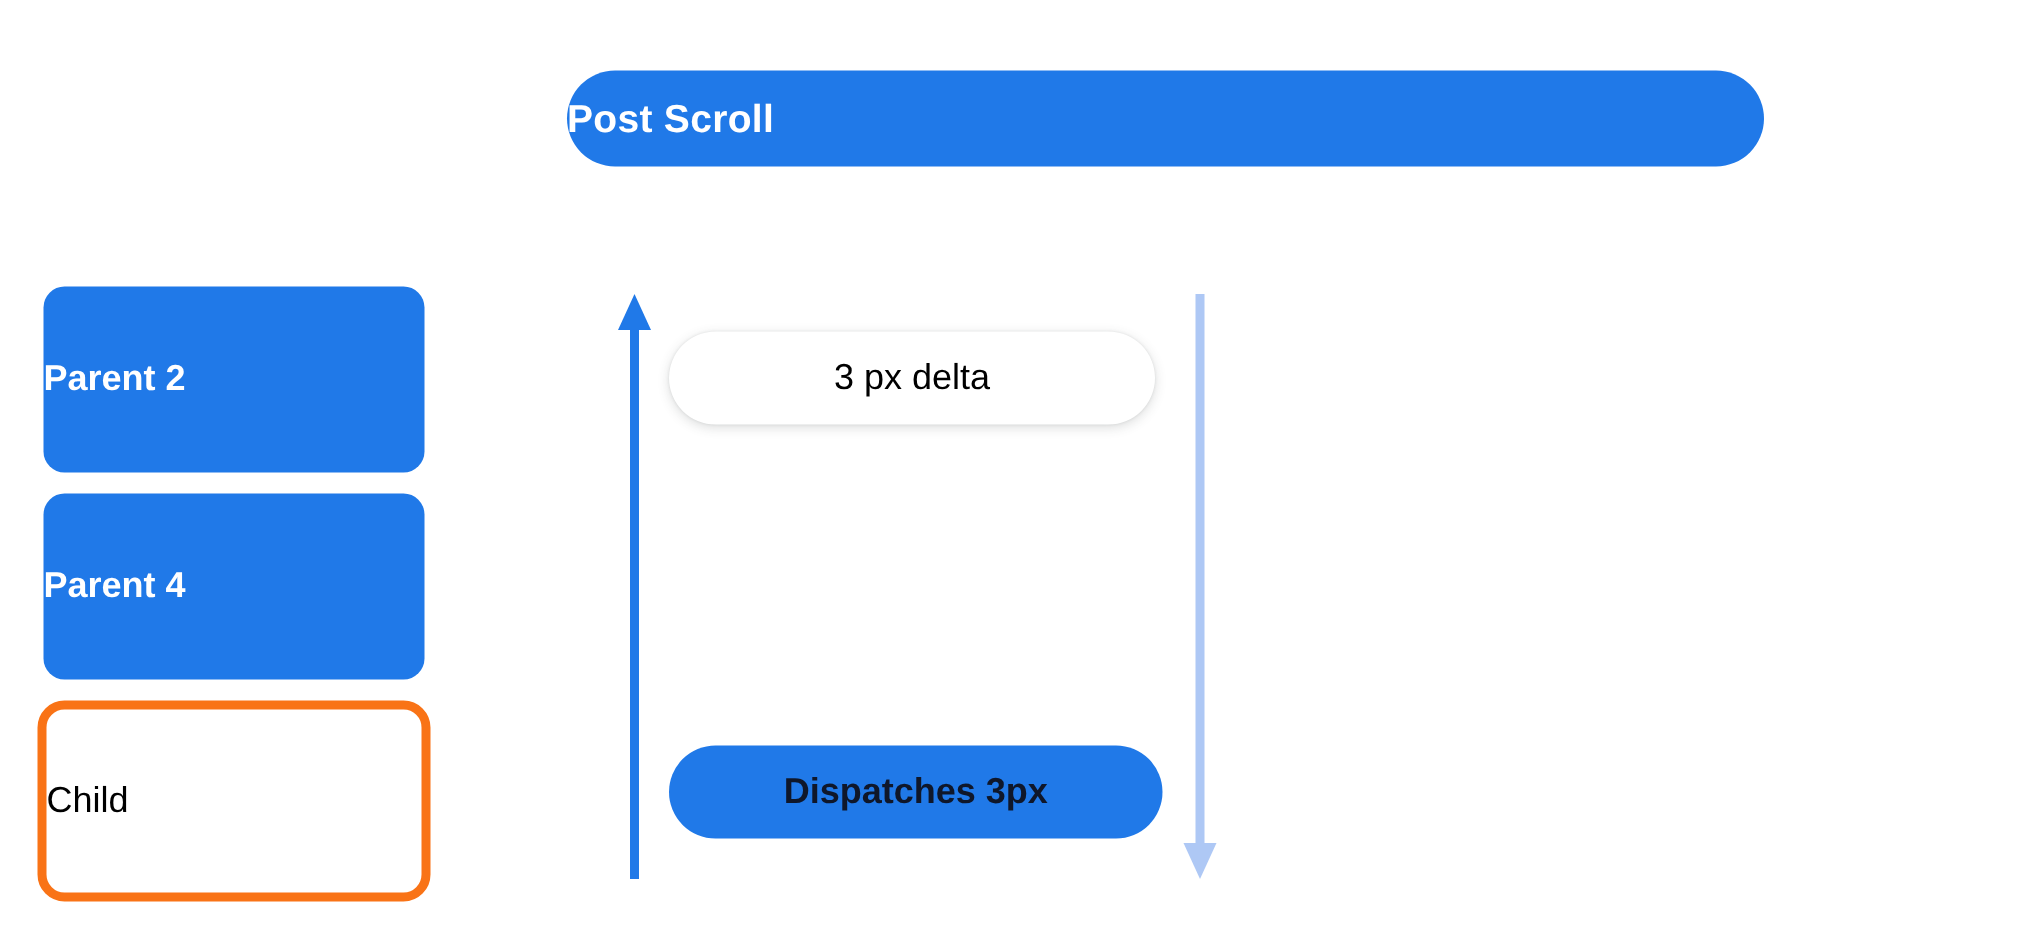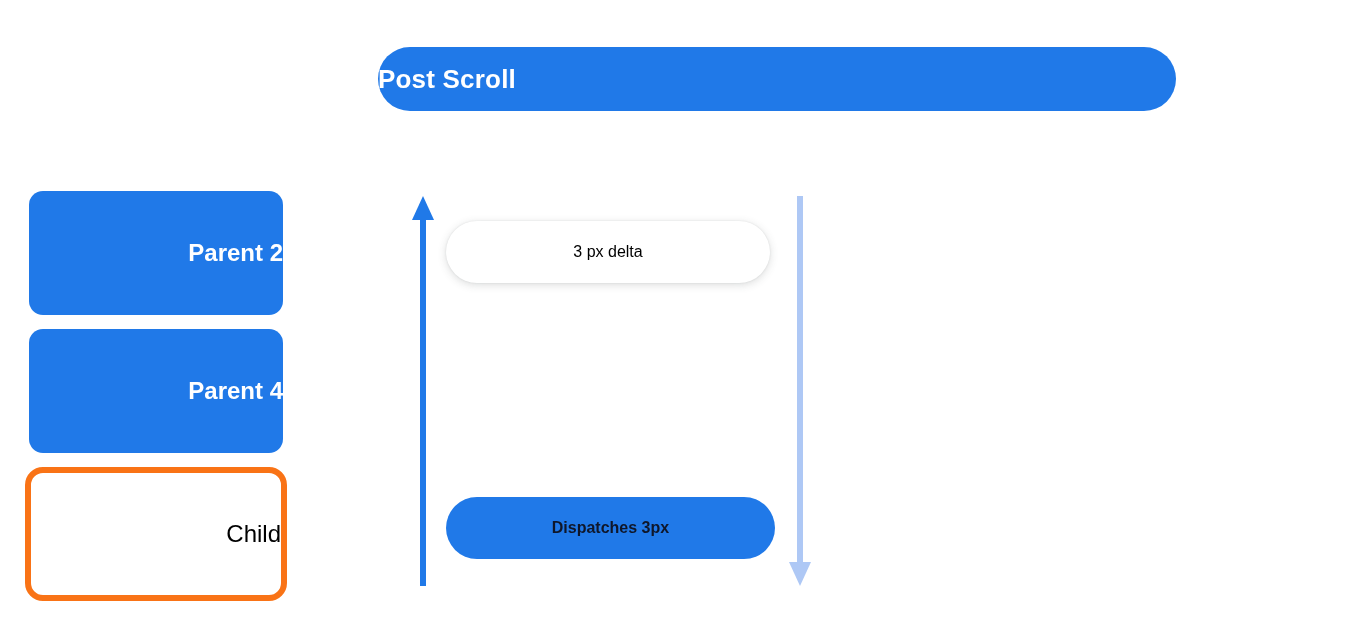--- a/index.html
+++ b/index.html
@@ -49,21 +49,21 @@
     width: 262px;
   }
   .node-box {
     box-sizing: border-box;
     width: 254px;
     margin-left: 4px;
     height: 124px;
     border-radius: 14px;
     display: flex;
     align-items: center;
-    justify-content: flex-end;
+    justify-content: flex-start;
     margin-bottom: 14px;
   }
   .node-box.filled {
     background: #2079e8;
     border: none;
   }
   .node-box.filled .node-label {
     color: #ffffff;
   }
   .node-box.outlined {
@@ -109,21 +109,21 @@
   .pill {
     position: absolute;
     box-sizing: border-box;
     display: flex;
     align-items: center;
     justify-content: center;
     border-radius: 32px;
     height: 62px;
   }
   .pill-label {
-    font-size: 16px;
+    font-size: 24px;
     font-weight: bold;
     line-height: 1;
   }
   .pill-delta {
     left: 446px;
     top: 221px;
     width: 324px;
     background: #ffffff;
     box-shadow: 0 2px 8px rgba(60, 64, 67, 0.18), 0 0 2px rgba(60, 64, 67, 0.12);
   }

